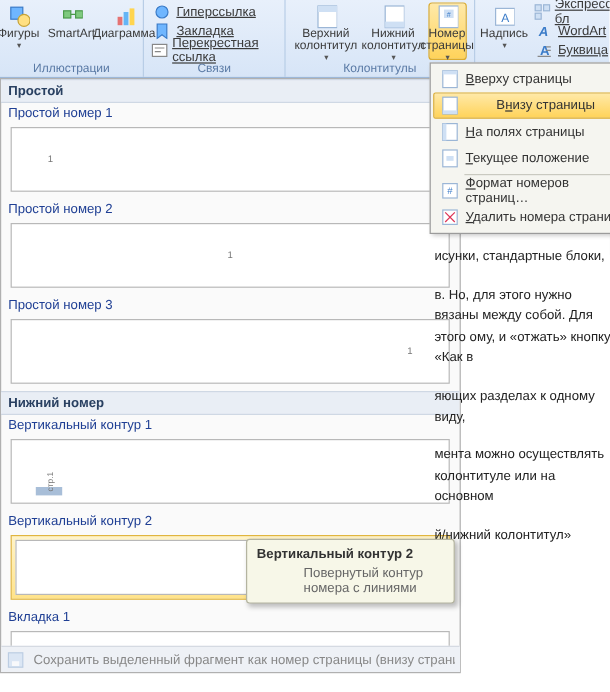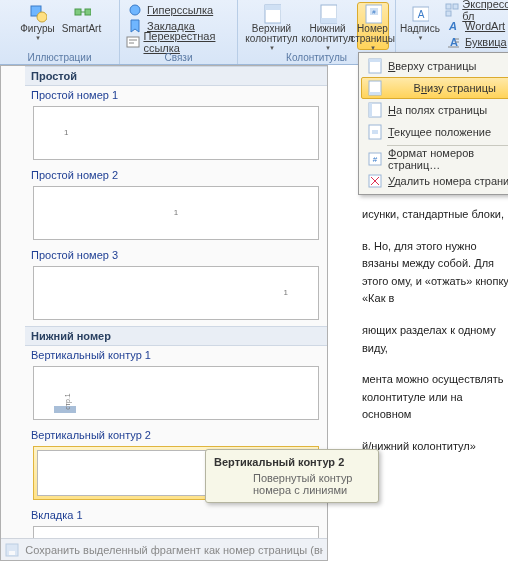--- a/index.html
+++ b/index.html
@@ -21,21 +21,21 @@
   .ddmenu { position: absolute; top: 52px; left: 358px; width: 176px; background: #f5f5f0; border: 1px solid #9b9b9b; box-shadow: 2px 2px 4px rgba(0,0,0,.25); padding: 2px; z-index: 10; }
   .dditem { display: flex; align-items: center; height: 22px; padding: 0 4px; border: 1px solid transparent; border-radius: 2px; cursor: pointer; font-size: 11px; color: #333; }
   .dditem.hl { background: linear-gradient(#ffe9a8,#ffd35a); border-color: #dbab2e; text-align: center; }
   .dditem .icon { width: 18px; margin-right: 4px; }
   .dditem .txt { flex: 1; }
   .dditem .txt u { text-decoration: underline; }
   .dditem .arrow { font-size: 9px; color: #555; }
   .ddsep { height: 1px; background: #c9c9c0; margin: 2px 4px 2px 26px; }
 
   
-  .gallery { position: absolute; top: 65px; left: 0; width: 328px; height: 496px; background: #fafafa; border: 1px solid #b0b0b0; overflow: hidden; padding-left: 24px; }
+  .gallery { position: absolute; top: 65px; left: 0; width: 384px; height: 496px; background: #fafafa; border: 1px solid #b0b0b0; overflow: hidden; }
   .gallery-inner { height: 100%; overflow-y: auto; }
   .section-hdr { background: #e9eef5; color: #294061; font-weight: bold; font-size: 11px; padding: 3px 6px; border-top: 1px solid #cfd8e4; border-bottom: 1px solid #cfd8e4; }
   .gitem-label { color: #1f3f94; font-size: 11px; padding: 3px 6px; cursor: pointer; }
   .preview { margin: 2px 8px 6px 8px; height: 54px; background: #fff; border: 1px solid #b8b8b8; position: relative; cursor: pointer; }
   .preview.sel { background: linear-gradient(#fff4c9,#ffe38a); border: 1px solid #e0b53e; padding: 2px; }
   .preview.sel .pv-inner { background: #fff; border: 1px solid #b8b8b8; position: absolute; inset: 3px; }
   .pv-num { position: absolute; font-size: 8px; color: #777; }
   .pv-line { position: absolute; background: #a8bed8; height: 7px; }
   .gallery-footer { position: absolute; bottom: 0; left: 0; right: 0; height: 22px; background: #eef1f6; border-top: 1px solid #cfd4dc; display: flex; align-items: center; gap: 6px; padding: 0 4px; color: #888; font-size: 11px; }
   .gallery-footer .icon { opacity: .6; }
@@ -74,20 +74,30 @@
       </div>
       <div class="big-btn">
         <span class="icon">
             <svg width="20" height="20">
               <rect x="2" y="5" width="6" height="6" fill="#7ec97e" stroke="#4a9a4a"></rect>
               <rect x="12" y="5" width="6" height="6" fill="#7ec97e" stroke="#4a9a4a"></rect>
               <line x1="8" y1="8" x2="12" y2="8" stroke="#4a9a4a"></line>
             </svg>
           </span>
         <span class="lbl">SmartArt</span>
+      </div>
+      <div class="big-btn">
+        <span class="icon">
+            <svg width="20" height="20">
+              <rect x="3" y="10" width="4" height="7" fill="#e57373"></rect>
+              <rect x="8" y="6" width="4" height="11" fill="#64b5f6"></rect>
+              <rect x="13" y="3" width="4" height="14" fill="#ffd54f"></rect>
+            </svg>
+          </span>
+        <span class="lbl">Диаграмма</span>
       </div>
     </div>
     <div class="rgroup-title">Иллюстрации</div>
   </div>
 
   <div class="rgroup" style="width:118px;align-items:flex-start;padding-left:6px">
     <div class="small-row">
         <span class="icon">
           <svg width="14" height="14">
             <circle cx="7" cy="7" r="5" fill="#6fb6ff" stroke="#3a7bc8"></circle>

